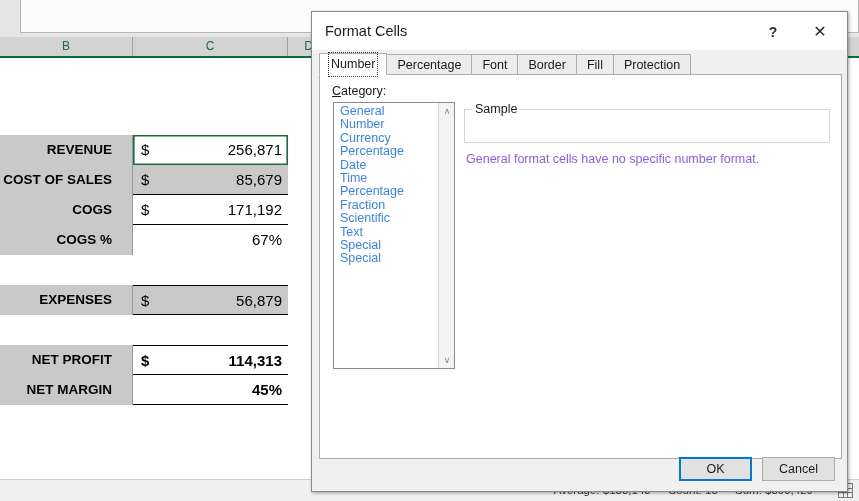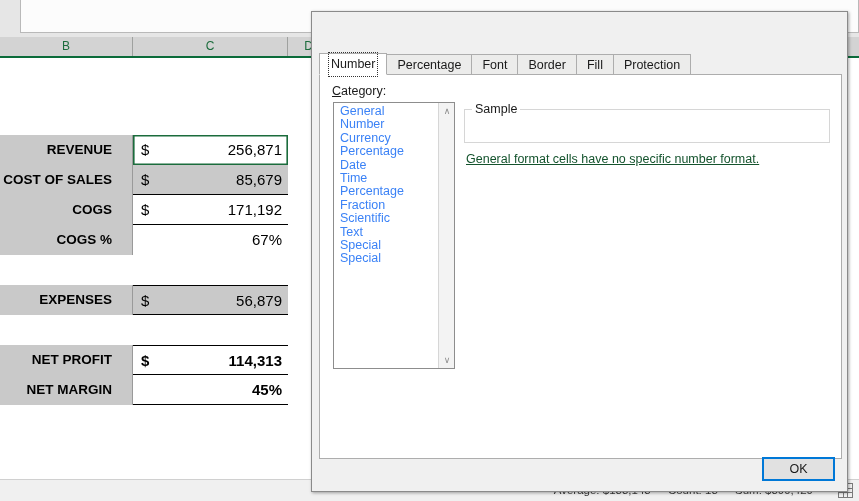--- a/index.html
+++ b/index.html
@@ -237,21 +237,21 @@
     border: 1px solid #d6d6d6;
   }
   .sample-legend {
     position: absolute; left: 152px; top: 27px;
     background: #ffffff;
     padding: 0 3px;
     font-size: 12.5px; color: #1a1a1a;
   }
   .sample-desc {
     position: absolute; left: 146px; top: 77px;
-    font-size: 12.5px; color: #14532d; text-decoration: underline;
+    font-size: 12.5px; color: #8b5cf6;
   }
 
   .dlg-footer-btns {
     position: absolute; right: 12px; bottom: 10px;
     display: flex; gap: 10px;
   }
   .btn {
     width: 73px; height: 24px;
     font-size: 12.5px;
     line-height: 22px;
@@ -347,20 +347,25 @@
       <span>Count: 18</span>
       <span>Sum: $399,429</span>
     </div>
     <div class="view-icons">
       <span class="vicon grid"></span>
     </div>
   </div>
 
   <div class="dialog">
 
+    <div class="dlg-title-bar">
+      <div class="dlg-title">Format Cells</div>
+      <div class="dlg-help">?</div>
+      <div class="dlg-close">✕</div>
+    </div>
 
     <div class="dlg-body">
 
       <div class="tab-strip">
         <div class="tab active">
             <span class="tab-focus">Number</span>
           </div>
         <div class="tab"><span class="tab-focus">Percentage</span></div>
         <div class="tab"><span class="tab-focus">Font</span></div>
         <div class="tab"><span class="tab-focus">Border</span></div>
@@ -395,17 +400,18 @@
 
         <div class="sample-group"></div>
         <div class="sample-legend">Sample</div>
         <div class="sample-desc">General format cells have no specific number format.</div>
 
       </div>
     </div>
 
     <div class="dlg-footer-btns">
       <div class="btn primary">OK</div>
+      <div class="btn">Cancel</div>
     </div>
 
   </div>
 
 </div>
 
 </body></html>

